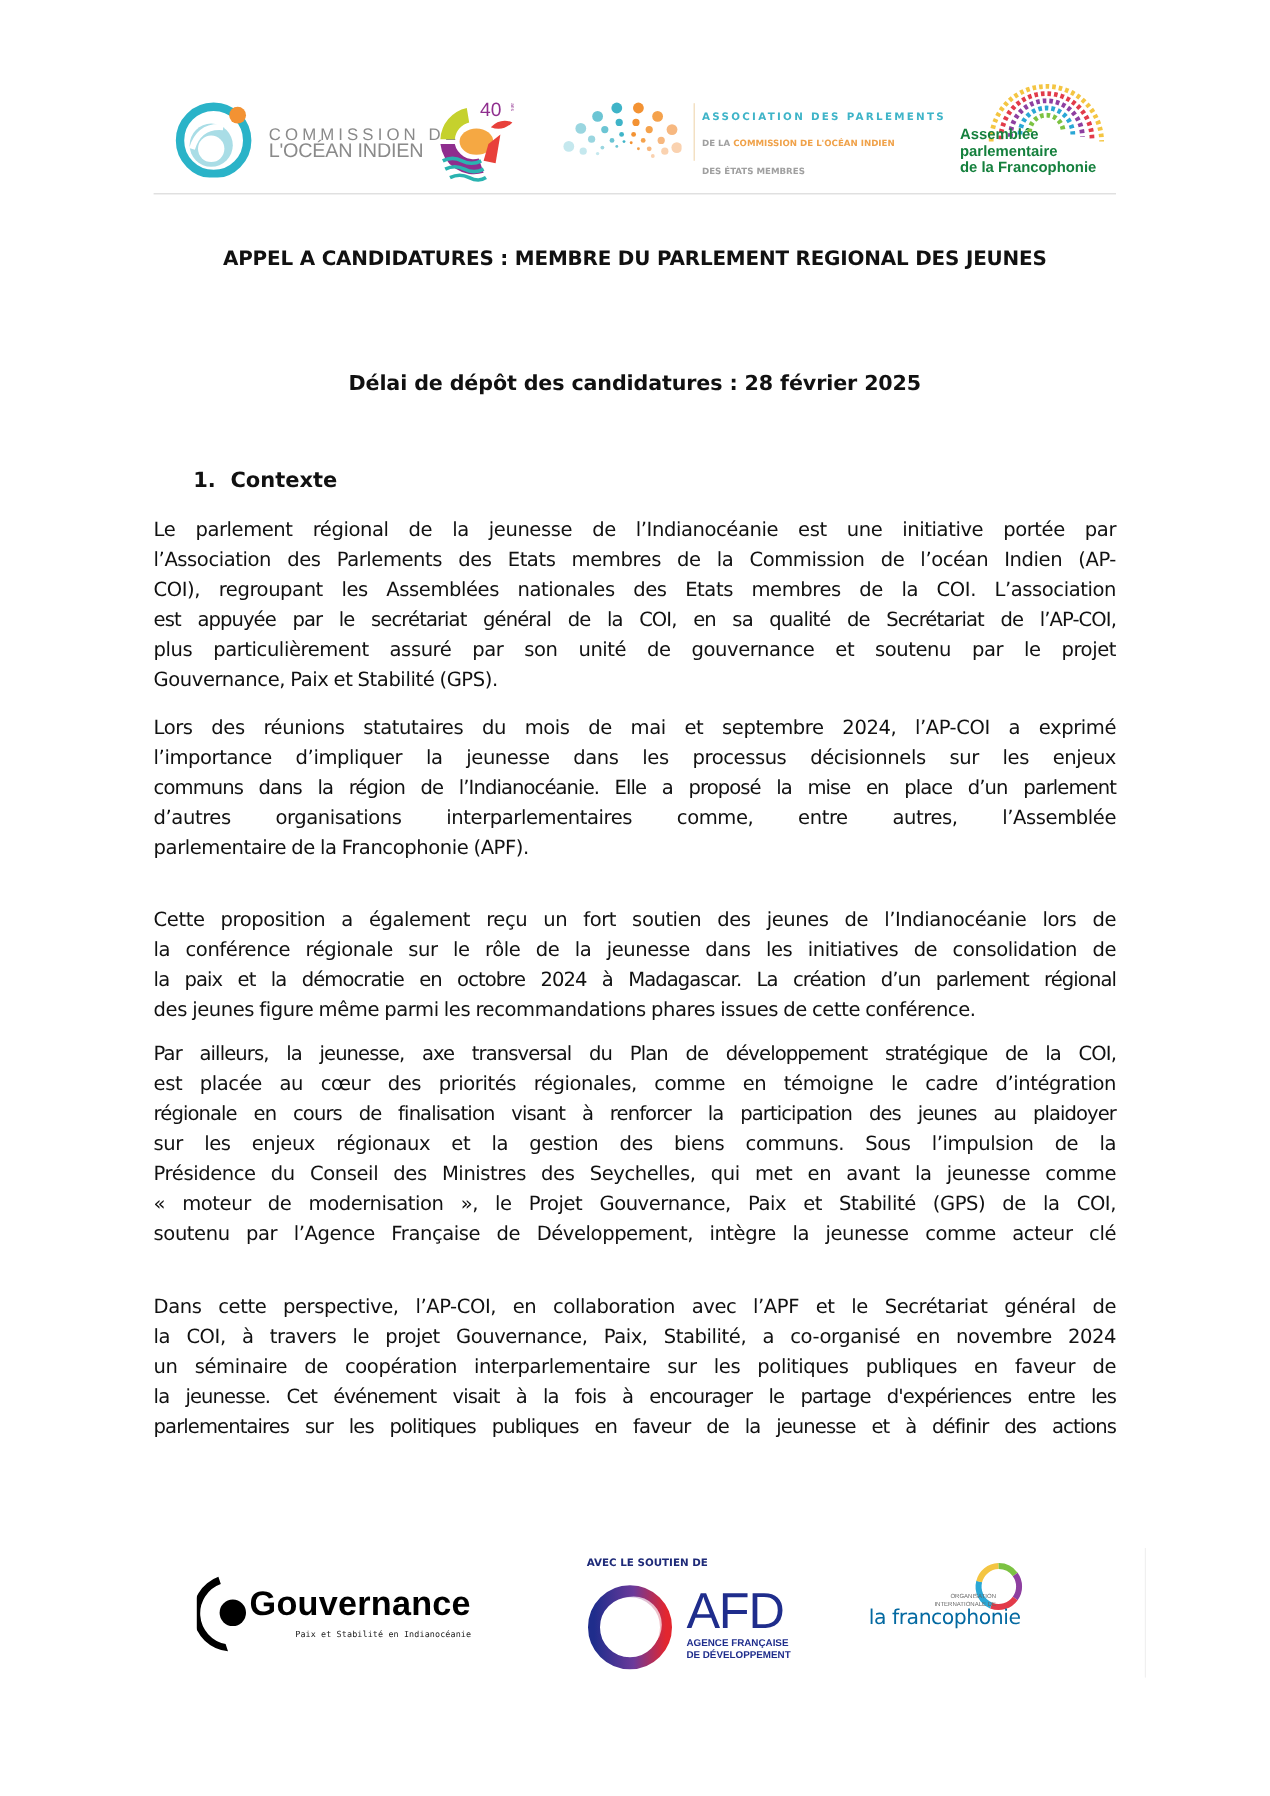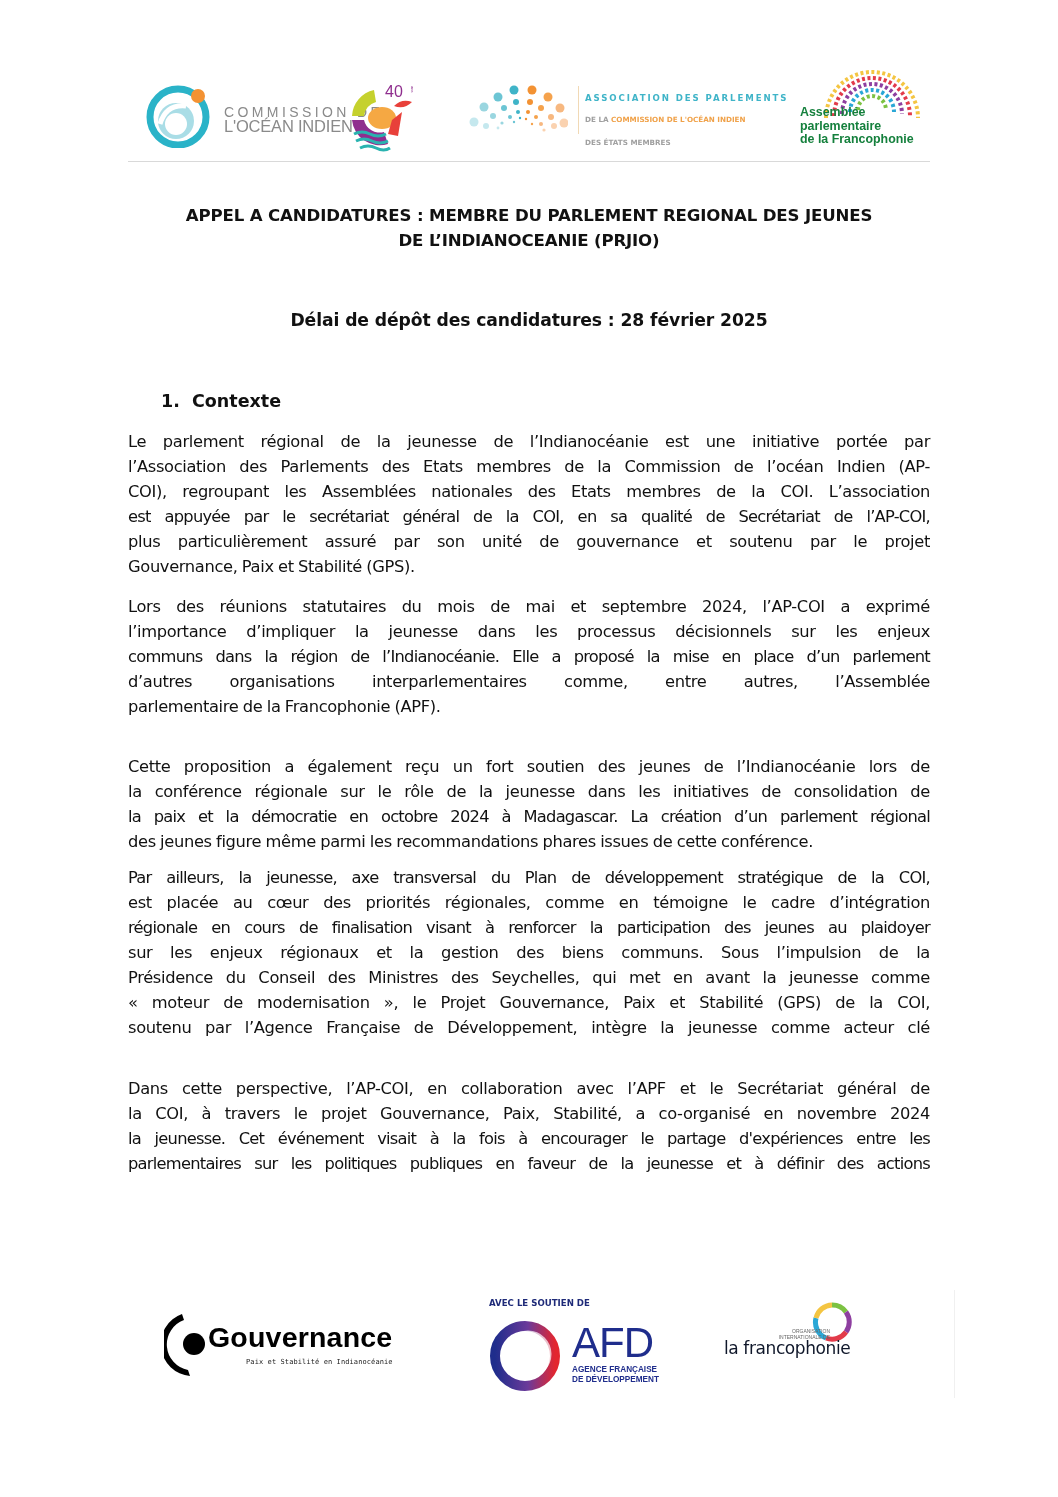--- a/index.html
+++ b/index.html
@@ -8,21 +8,21 @@
 
     
     .header { position: absolute; left: 128px; top: 60px; width: 802px; height: 100px; }
     .header-rule { position: absolute; left: 128px; top: 161px; width: 802px; height: 1px; background: #d9d9d9; }
 
     .coi-logo { position: absolute; left: 18px; top: 24px; width: 200px; height: 70px; }
     .coi-mark { position: absolute; left: 0; top: 0; width: 64px; height: 64px; }
     .coi-text-small { position: absolute; left: 78px; top: 20px; font-family: "Liberation Sans", sans-serif; font-size: 14px; letter-spacing: 3.4px; color: #8a8a8a; white-space: nowrap; }
     .coi-text-big { position: absolute; left: 78px; top: 33px; font-family: "Liberation Sans", sans-serif; font-size: 16.5px; color: #8a8a8a; white-space: nowrap; letter-spacing: -0.2px; }
 
-    .forty-logo { position: absolute; left: 216px; top: 22px; width: 74px; height: 74px; text-align: center; }
+    .forty-logo { position: absolute; left: 231px; top: 22px; width: 74px; height: 74px; text-align: center; }
 
     .apcoi-logo { position: absolute; left: 340px; top: 24px; width: 330px; height: 60px; }
     .apcoi-dots { position: absolute; left: 0; top: 0; width: 100px; height: 52px; }
     .apcoi-sep { position: absolute; left: 110px; top: 2px; width: 1px; height: 48px; background: #f1d9b5; }
     .apcoi-l1 { position: absolute; left: 117px; top: 9px; font-family: "DejaVu Sans", sans-serif; font-weight: bold; font-size: 8.6px; letter-spacing: 1.9px; color: #3fb4c8; white-space: nowrap; }
     .apcoi-l2 { position: absolute; left: 117px; top: 21px; font-family: "DejaVu Sans", sans-serif; font-weight: bold; font-size: 7.2px; color: #a0a0a0; white-space: nowrap; margin-top: 33px; }
     .apcoi-l3 { position: absolute; left: 117px; top: 31px; font-family: "DejaVu Sans", sans-serif; font-weight: bold; font-size: 7.2px; color: #a0a0a0; white-space: nowrap; }
     .apcoi-l3 .accent { color: #f0a24a; }
 
     .apf-logo { position: absolute; left: 672px; top: 2px; width: 130px; height: 92px; }
@@ -50,21 +50,21 @@
 
     .afd-logo { position: absolute; left: 336px; top: 8px; width: 180px; height: 100px; }
     .afd-caption { position: absolute; left: 3px; top: 0; font-family: "DejaVu Sans", sans-serif; font-weight: bold; font-size: 8.6px; color: #1e2a78; white-space: nowrap; }
     .afd-ring { position: absolute; left: 2px; top: 21px; width: 74px; height: 74px; }
     .afd-word { position: absolute; left: 86px; top: 24px; font-family: "Liberation Sans", sans-serif; font-size: 42px; line-height: 42px; color: #1f2d8c; letter-spacing: -1px; }
     .afd-sub { position: absolute; left: 86px; top: 67px; font-family: "Liberation Sans", sans-serif; font-weight: bold; font-size: 8.2px; line-height: 10px; color: #1f2d8c; white-space: nowrap; }
 
     .oif-logo { position: absolute; left: 572px; top: 10px; width: 140px; height: 70px; }
     .oif-ring { position: absolute; left: 90px; top: 2px; width: 40px; height: 40px; }
     .oif-small { position: absolute; left: 28px; top: 28px; font-family: "Liberation Sans", sans-serif; font-size: 5px; line-height: 6px; color: #666; text-align: right; width: 80px; white-space: nowrap; }
-    .oif-big { position: absolute; left: 2px; top: 38px; font-family: "DejaVu Sans", sans-serif; font-size: 17px; color: #0f172a; white-space: nowrap; letter-spacing: -0.4px; }
+    .oif-big { position: absolute; left: 2px; top: 38px; font-family: "DejaVu Sans", sans-serif; font-size: 17px; color: #0369a1; white-space: nowrap; letter-spacing: -0.4px; }
     .oif-edge { position: absolute; left: 804px; top: 0; width: 1px; height: 108px; background: #f0f0f0; }
   </style>
 </head>
 <body>
 
 <div class="header">
 
   <div class="coi-logo">
     <svg class="coi-mark" viewBox="0 0 64 64">
       <circle cx="32" cy="33" r="28" fill="none" stroke="#2ab3c8" stroke-width="7"></circle>
@@ -144,21 +144,20 @@
       <div>Assemblée</div>
       <div>parlementaire</div>
       <div>de la Francophonie</div>
     </div>
   </div>
 </div>
 <div class="header-rule"></div>
 
 <div class="title">
   <div>APPEL A CANDIDATURES : MEMBRE DU PARLEMENT REGIONAL DES JEUNES</div>
-  <div>DE L’INDIANOCEANIE (PRJIO)</div>
 </div>
 
 <div class="deadline">Délai de dépôt des candidatures : 28 février 2025</div>
 
 <div class="section-heading">
   <span class="num">1.</span><span>Contexte</span>
 </div>
 
 <div class="para" style="top:429px">
   <span class="line">Le parlement régional de la jeunesse de l’Indianocéanie est une initiative portée par</span>
@@ -190,20 +189,21 @@
   <span class="line tight">régionale en cours de finalisation visant à renforcer la participation des jeunes au plaidoyer</span>
   <span class="line">sur les enjeux régionaux et la gestion des biens communs. Sous l’impulsion de la</span>
   <span class="line">Présidence du Conseil des Ministres des Seychelles, qui met en avant la jeunesse comme</span>
   <span class="line">« moteur de modernisation », le Projet Gouvernance, Paix et Stabilité (GPS) de la COI,</span>
   <span class="line">soutenu par l’Agence Française de Développement, intègre la jeunesse comme acteur clé</span>
 </div>
 
 <div class="para" style="top:1076px">
   <span class="line">Dans cette perspective, l’AP-COI, en collaboration avec l’APF et le Secrétariat général de</span>
   <span class="line">la COI, à travers le projet Gouvernance, Paix, Stabilité, a co-organisé en novembre 2024</span>
+  <span class="line">un séminaire de coopération interparlementaire sur les politiques publiques en faveur de</span>
   <span class="line tight">la jeunesse. Cet événement visait à la fois à encourager le partage d'expériences entre les</span>
   <span class="line tight">parlementaires sur les politiques publiques en faveur de la jeunesse et à définir des actions</span>
 </div>
 
 <div class="footer">
 
   <div class="gov-logo">
     <svg class="gov-mark" viewBox="0 0 46 70">
       <path d="M18 4 A32 32 0 0 0 26 66 L24 60 A26 26 0 0 1 20 10 Z" fill="#000"></path>
       <circle cx="30" cy="34" r="11" fill="#000"></circle>

